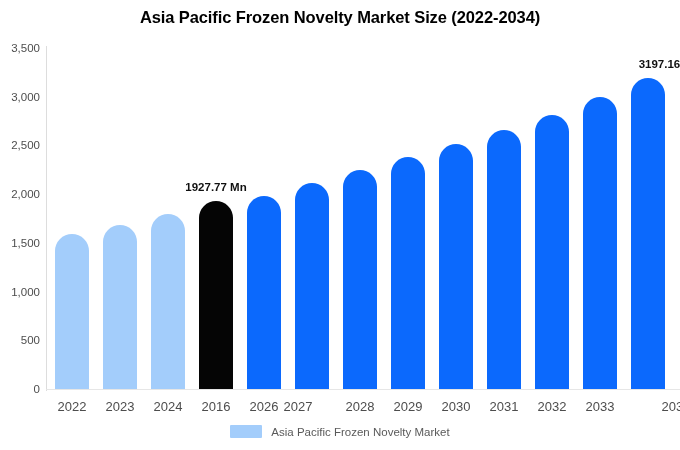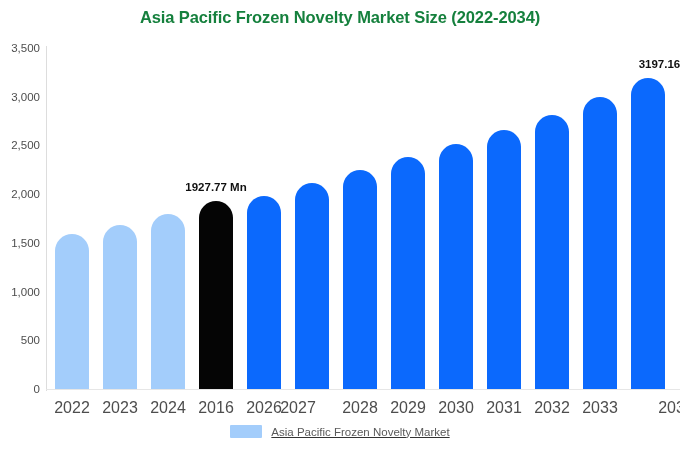--- a/index.html
+++ b/index.html
@@ -23,21 +23,21 @@
 
   
   .chart-title {
     position: absolute;
     top: 8px;
     left: 0;
     width: 680px;
     text-align: center;
     font-size: 16.5px;
     font-weight: bold;
-    color: #15803d;
+    color: #000000;
     letter-spacing: -0.1px;
   }
 
   .axis-line {
     position: absolute;
     left: 46px;
     top: 46px;
     width: 1px;
     height: 345px;
     background: #dddddd;
@@ -108,35 +108,34 @@
     right: -28px;
     transform: none;
   }
 
   
   .xtick {
     position: absolute;
     top: 399px;
     width: 48px;
     text-align: center;
-    font-size: 16px;
+    font-size: 13px;
     color: #4d4d4d;
   }
 
   
   .legend {
     position: absolute;
     left: 0;
     top: 425px;
     width: 680px;
     display: flex;
     align-items: center;
     justify-content: center;
     gap: 9px;
-    text-decoration: underline;
   }
   .legend-swatch {
     width: 32px;
     height: 13px;
     background: #a3cdfb;
     border-radius: 1px;
   }
   .legend-label {
     font-size: 11.5px;
     color: #5a5a5a;

